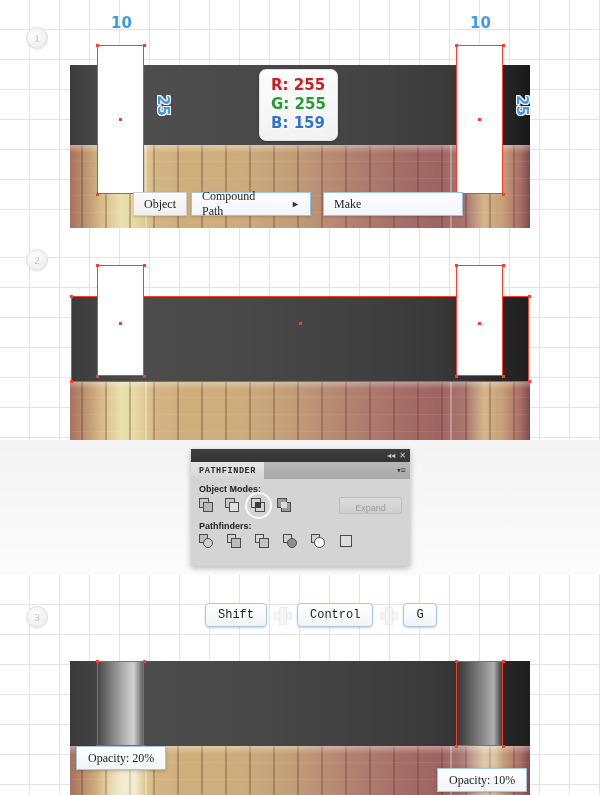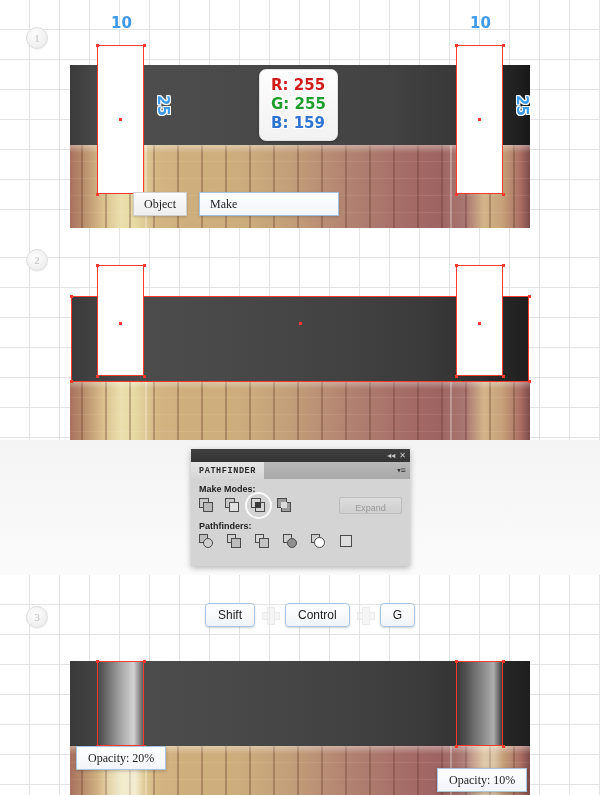--- a/index.html
+++ b/index.html
@@ -146,21 +146,21 @@
   }
   .mbtn.wide1 { width:120px; }
   .mbtn.wide2 { width:140px; }
 
   
   .keyrow { position:absolute; display:flex; align-items:center; gap:7px; }
   .key {
     height:24px; min-width:30px; padding:0 12px;
     display:flex; align-items:center; justify-content:center;
     font-size:12px; color:#1d1d1d;
-    font-family:Liberation Sans, sans-serif;
+    font-family:Liberation Mono, monospace;
     border:1px solid #a8c6e2; border-radius:4px;
     background:linear-gradient(to bottom,#ffffff,#f0f4f8);
     box-shadow:0 1px 2px rgba(0,0,0,0.18);
   }
   .plus {
     width:16px; height:16px; position:relative; opacity:.55;
   }
   .plus::before, .plus::after {
     content:""; position:absolute; background:#ededed; border:1px solid #dcdcdc;
   }
@@ -273,20 +273,24 @@
   <div class="rgb-box" style="left:259px; top:69px;">
     <div class="rgb-r">R: 255</div>
     <div class="rgb-g">G: 255</div>
     <div class="rgb-b">B: 159</div>
   </div>
 
   <div class="menurow" style="left:133px; top:192px;">
     <div class="mbtn">
       <span>Object</span>
     </div>
+    <div class="mbtn blue wide1" style="margin-left:4px;">
+      <span>Compound Path</span>
+      <span class="arrow">►</span>
+    </div>
     <div class="mbtn blue wide2" style="margin-left:12px;">
       <span>Make</span>
     </div>
   </div>
 
   <div class="panel-sep" style="top:228px;"></div>
 
   <div class="grid-panel" id="panel2"></div>
 
   <div class="dark-band art" style="left:71px; top:296px; width:458px; height:85px;"></div>
@@ -330,21 +334,21 @@
     </div>
     <div class="pf-tabbar">
       <div class="pf-tab">
         <span>PATHFINDER</span>
       </div>
       <div class="pf-tabrest">
         <span class="pf-menu">▾≡</span>
       </div>
     </div>
     <div class="pf-body">
-      <div class="pf-label">Make Modes:</div>
+      <div class="pf-label">Object Modes:</div>
       <div class="pf-row">
         <div class="icbtn">
           <div class="sq" style="left:0;top:0;width:10px;height:10px;background:#c9c9c9;"></div>
           <div class="sq" style="left:4px;top:4px;width:10px;height:10px;background:#b8b8b8;"></div>
         </div>
         <div class="icbtn">
           <div class="sq" style="left:0;top:0;width:10px;height:10px;background:#c9c9c9;"></div>
           <div class="sq" style="left:4px;top:4px;width:10px;height:10px;background:#e0e0e0;"></div>
         </div>
         <div class="icbtn">

